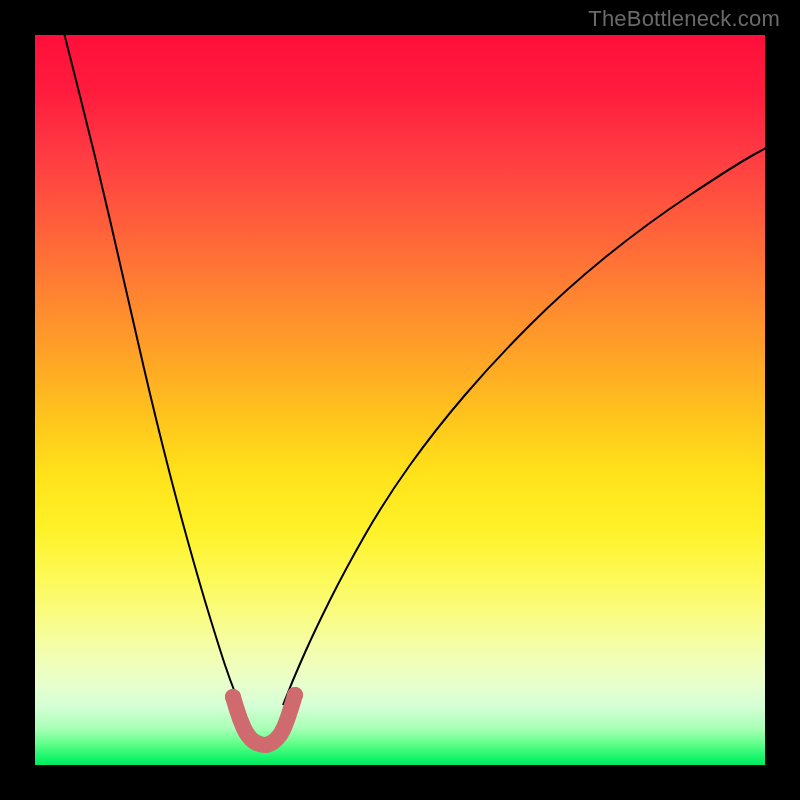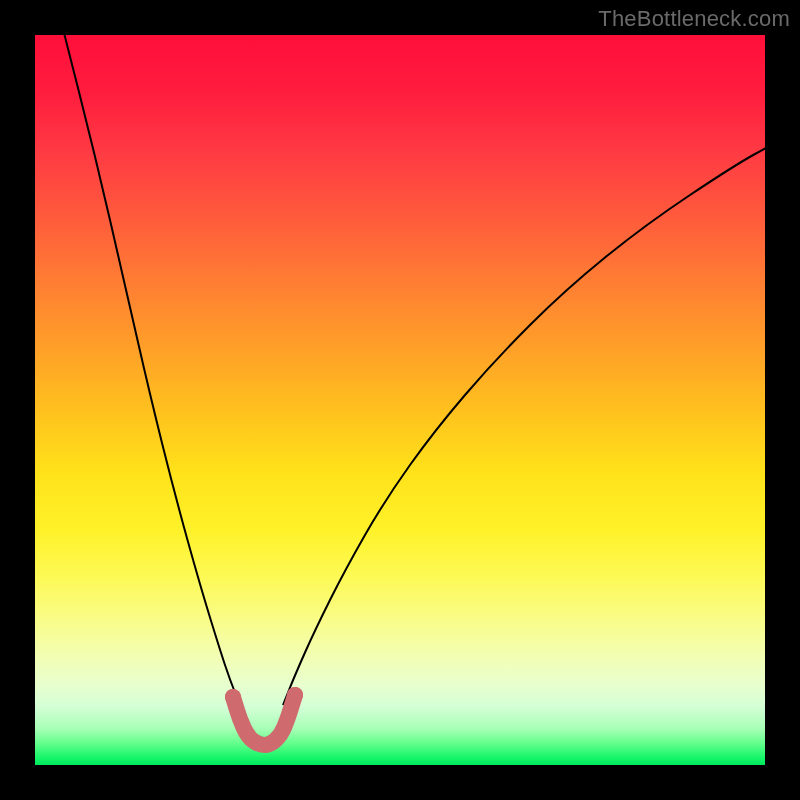--- a/index.html
+++ b/index.html
@@ -15,21 +15,21 @@
     position: absolute;
     left: 0;
     top: 0;
     width: 800px;
     height: 800px;
     background: #000;
   }
   .watermark {
     position: absolute;
     top: 6px;
-    right: 10px;
+    right: 20px;
     color: #6a6a6a;
     font-size: 22px;
     font-weight: 400;
     letter-spacing: 0.2px;
   }
   .plot {
     position: absolute;
     left: 35px;
     top: 35px;
     width: 730px;

